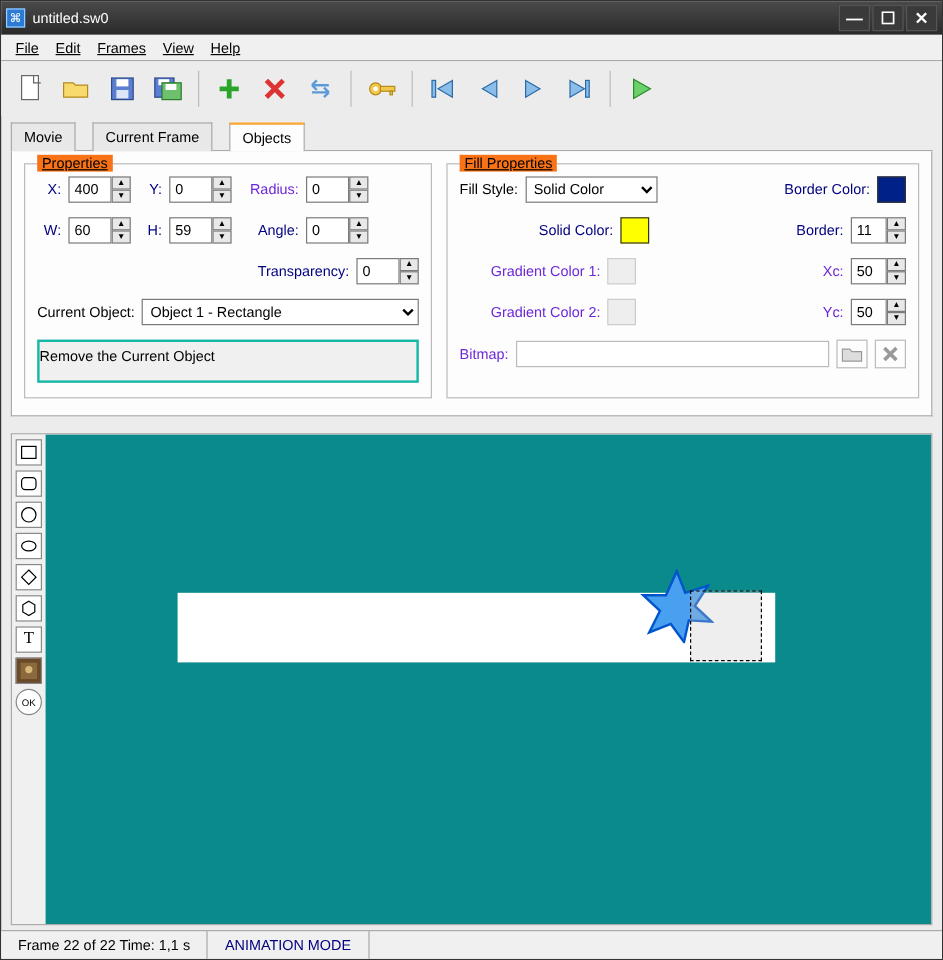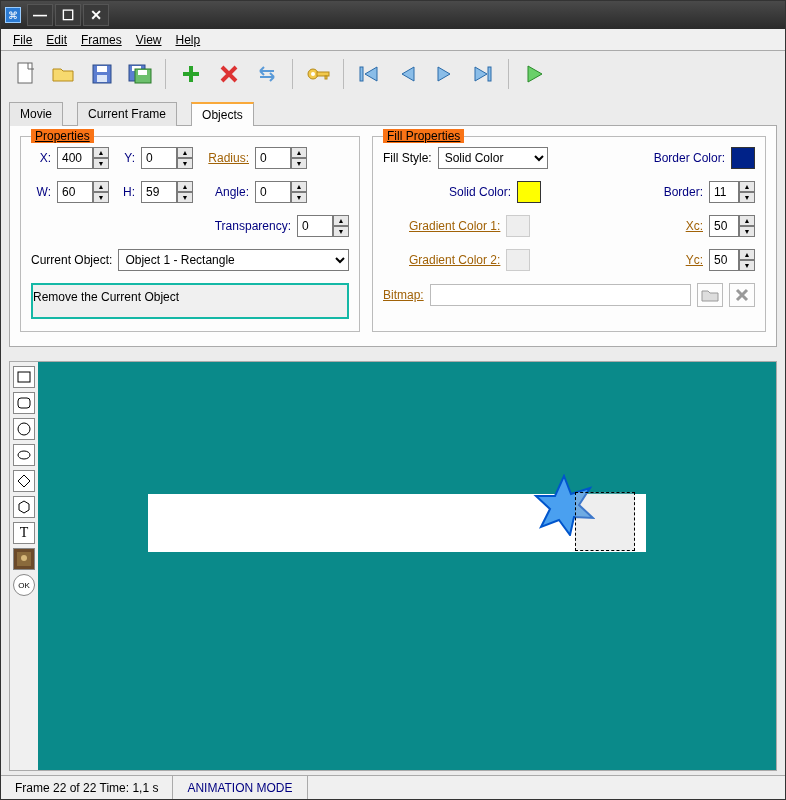--- a/index.html
+++ b/index.html
@@ -18,21 +18,21 @@
 .tool-sep { width:1px; height:30px; background:#bbb; margin:0 4px; }
 .tabs-area { padding:0 8px; }
 .tabs { display:flex; border-bottom:1px solid #aaa; margin-top:4px; }
 .tab { padding:4px 10px; border:1px solid #aaa; border-bottom:none; background:#e8e8e8; margin-right:14px; cursor:pointer; position:relative; top:1px; }
 .tab.active { background:#fdfdfd; border-top:2px solid #f9a93a; }
 .panel-row { display:flex; gap:12px; padding:10px 10px 14px 10px; background:#fdfdfd; border:1px solid #aaa; border-top:none; margin:0 8px 0 8px; }
 .fieldset { border:1px solid #bbb; flex:1; padding:10px 10px 12px 10px; position:relative; }
 .fieldset .legend { position:absolute; top:-8px; left:10px; background:#f97316; padding:0 4px; font-size:12px;text-decoration:underline; }
 .row { display:flex; align-items:center; gap:6px; margin-bottom:12px; }
 .lbl { color:#000080; text-align:right; }
-.lbl.dis { color:#a16207;text-decoration:underline; }
+.lbl.dis { color:#6d28d9; }
 .numbox { display:flex; }
 .numbox input { width:36px; height:22px; border:1px solid #7a7a7a; padding:2px 4px; }
 .spin { display:flex; flex-direction:column; }
 .spin div { width:16px; height:11px; border:1px solid #7a7a7a; background:#e8e8e8; font-size:7px; display:flex; align-items:center; justify-content:center; cursor:pointer; }
 select { height:22px; border:1px solid #7a7a7a; background:#fff; padding:1px 2px; }
 .wide-btn { height:36px; border:2px solid #14b8a6; background:#f0f0f0; cursor:pointer; line-height:24px; }
 .swatch { width:24px; height:22px; border:1px solid #333; }
 .swatch.dis { border:1px solid #ccc; background:#eee; }
 .canvas-area { flex:1; display:flex; margin:14px 8px 4px 8px; border:1px solid #aaa; overflow:hidden; }
 .tool-col { width:28px; background:#f0f0f0; display:flex; flex-direction:column; align-items:center; padding:4px 0; gap:4px; }
@@ -44,20 +44,21 @@
 .status-cell { padding:2px 14px; border-right:1px solid #aaa; height:100%; display:flex; align-items:center; }
 svg { display:block; }
 </style>
 </head>
 <body>
 
 <div class="window">
 
   <div class="titlebar">
     <div class="app-icon">⌘</div>
+    <div class="title">untitled.sw0</div>
     <div class="win-btns">
       <div class="win-btn">—</div>
       <div class="win-btn">☐</div>
       <div class="win-btn">✕</div>
     </div>
   </div>
 
   <div class="menubar">
     <div class="menu-item"><u>File</u></div>
     <div class="menu-item"><u>Edit</u></div>

